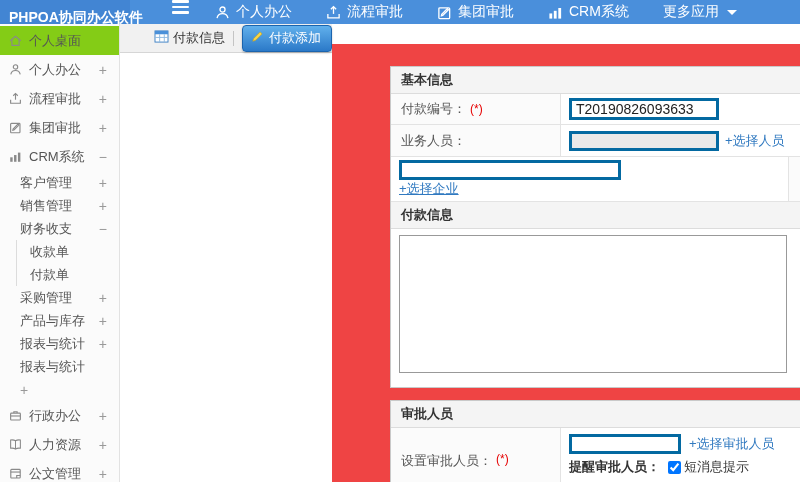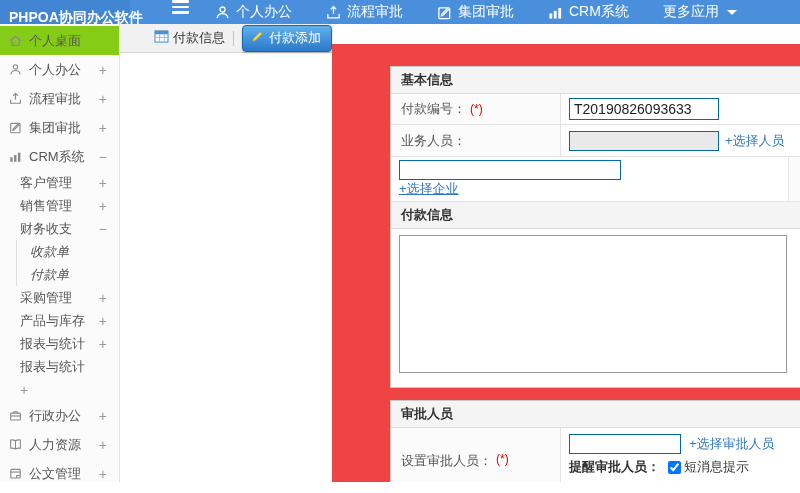--- a/index.html
+++ b/index.html
@@ -19,21 +19,21 @@
   
   .layout{display:flex;height:458px;}
   .sidebar{width:120px;min-width:120px;background:#fbfbfb;border-right:1px solid #e2e2e2;
            box-sizing:border-box;overflow:hidden;padding-top:2px;}
   .s-item{display:flex;align-items:center;height:29px;padding:0 12px 0 9px;color:#555;cursor:pointer;
           font-size:13px;white-space:nowrap;}
   .s-item.active{background:#84cc16;}
   .s-item .s-ico{margin-right:7px;display:flex;color:#8a8a8a;}
   .s-sub{height:23px;padding-left:20px;}
   .sub2-group{margin-left:16px;border-left:1px solid #dcdcdc;}
-  .sub2-group .s-item{height:23px;padding-left:13px;font-style:italic;}
+  .sub2-group .s-item{height:23px;padding-left:13px;}
   .s-expand{margin-left:auto;color:#999;font-size:14px;}
   
   .main{flex:1;display:flex;flex-direction:row;min-width:0;}
   .tabstrip{height:28px;background:#f1f1f1;border-bottom:1px solid #d6d6d6;display:flex;
             align-items:center;padding-left:34px;}
   .tab-plain{display:flex;align-items:center;gap:4px;color:#333;cursor:pointer;padding-right:8px;}
   .tab-sep{width:1px;height:15px;background:#c4c4c4;margin-right:8px;}
   .tab-active{display:flex;align-items:center;gap:5px;color:#fff;cursor:pointer;
               background:linear-gradient(#61b0ec,#2b79c8);border:1px solid #1b64ae;border-radius:4px;
               padding:3px 10px 4px 8px;box-shadow:0 1px 2px rgba(0,0,0,.25);}
@@ -51,21 +51,21 @@
   .req{color:#e60000;font-size:12px;}
   .row-no{height:30px;}
   .row-staff{height:31px;}
   .row-supplier{height:44px;}
   .row-supplier .cf{display:block;padding-top:3px;}
   .row-remark{height:158px;}
   .row-remark .cl{background:#eaf4fc;border-right-color:#d8e6f2;}
   .row-approver{height:92px;}
   .row-approver .cl{align-items:flex-start;padding-top:24px;}
   .row-approver .cf{display:block;padding-top:6px;border-right:none;width:600px;min-width:600px;}
-  .inp{border:1px solid #0369a1;height:20px;font-size:14px;padding:0 4px;box-sizing:border-box;
+  .inp{border:3px solid #0369a1;height:20px;font-size:14px;padding:0 4px;box-sizing:border-box;
        font-family:inherit;background:#fff;color:#222;}
   .inp-no{width:150px;height:22px;}
   .inp-staff{width:150px;background:#e9e9e9;}
   .inp-supplier{width:222px;}
   .inp-approver{width:112px;}
   textarea.ta{width:388px;height:138px;border:1px solid #999;resize:none;font-family:inherit;
               box-sizing:border-box;margin-top:2px;}
   a.lnk{color:#3079c0;text-decoration:none;font-size:13px;cursor:pointer;}
   a.lnk.u{text-decoration:underline;}
   .ml6{margin-left:6px;} .ml8{margin-left:8px;}

